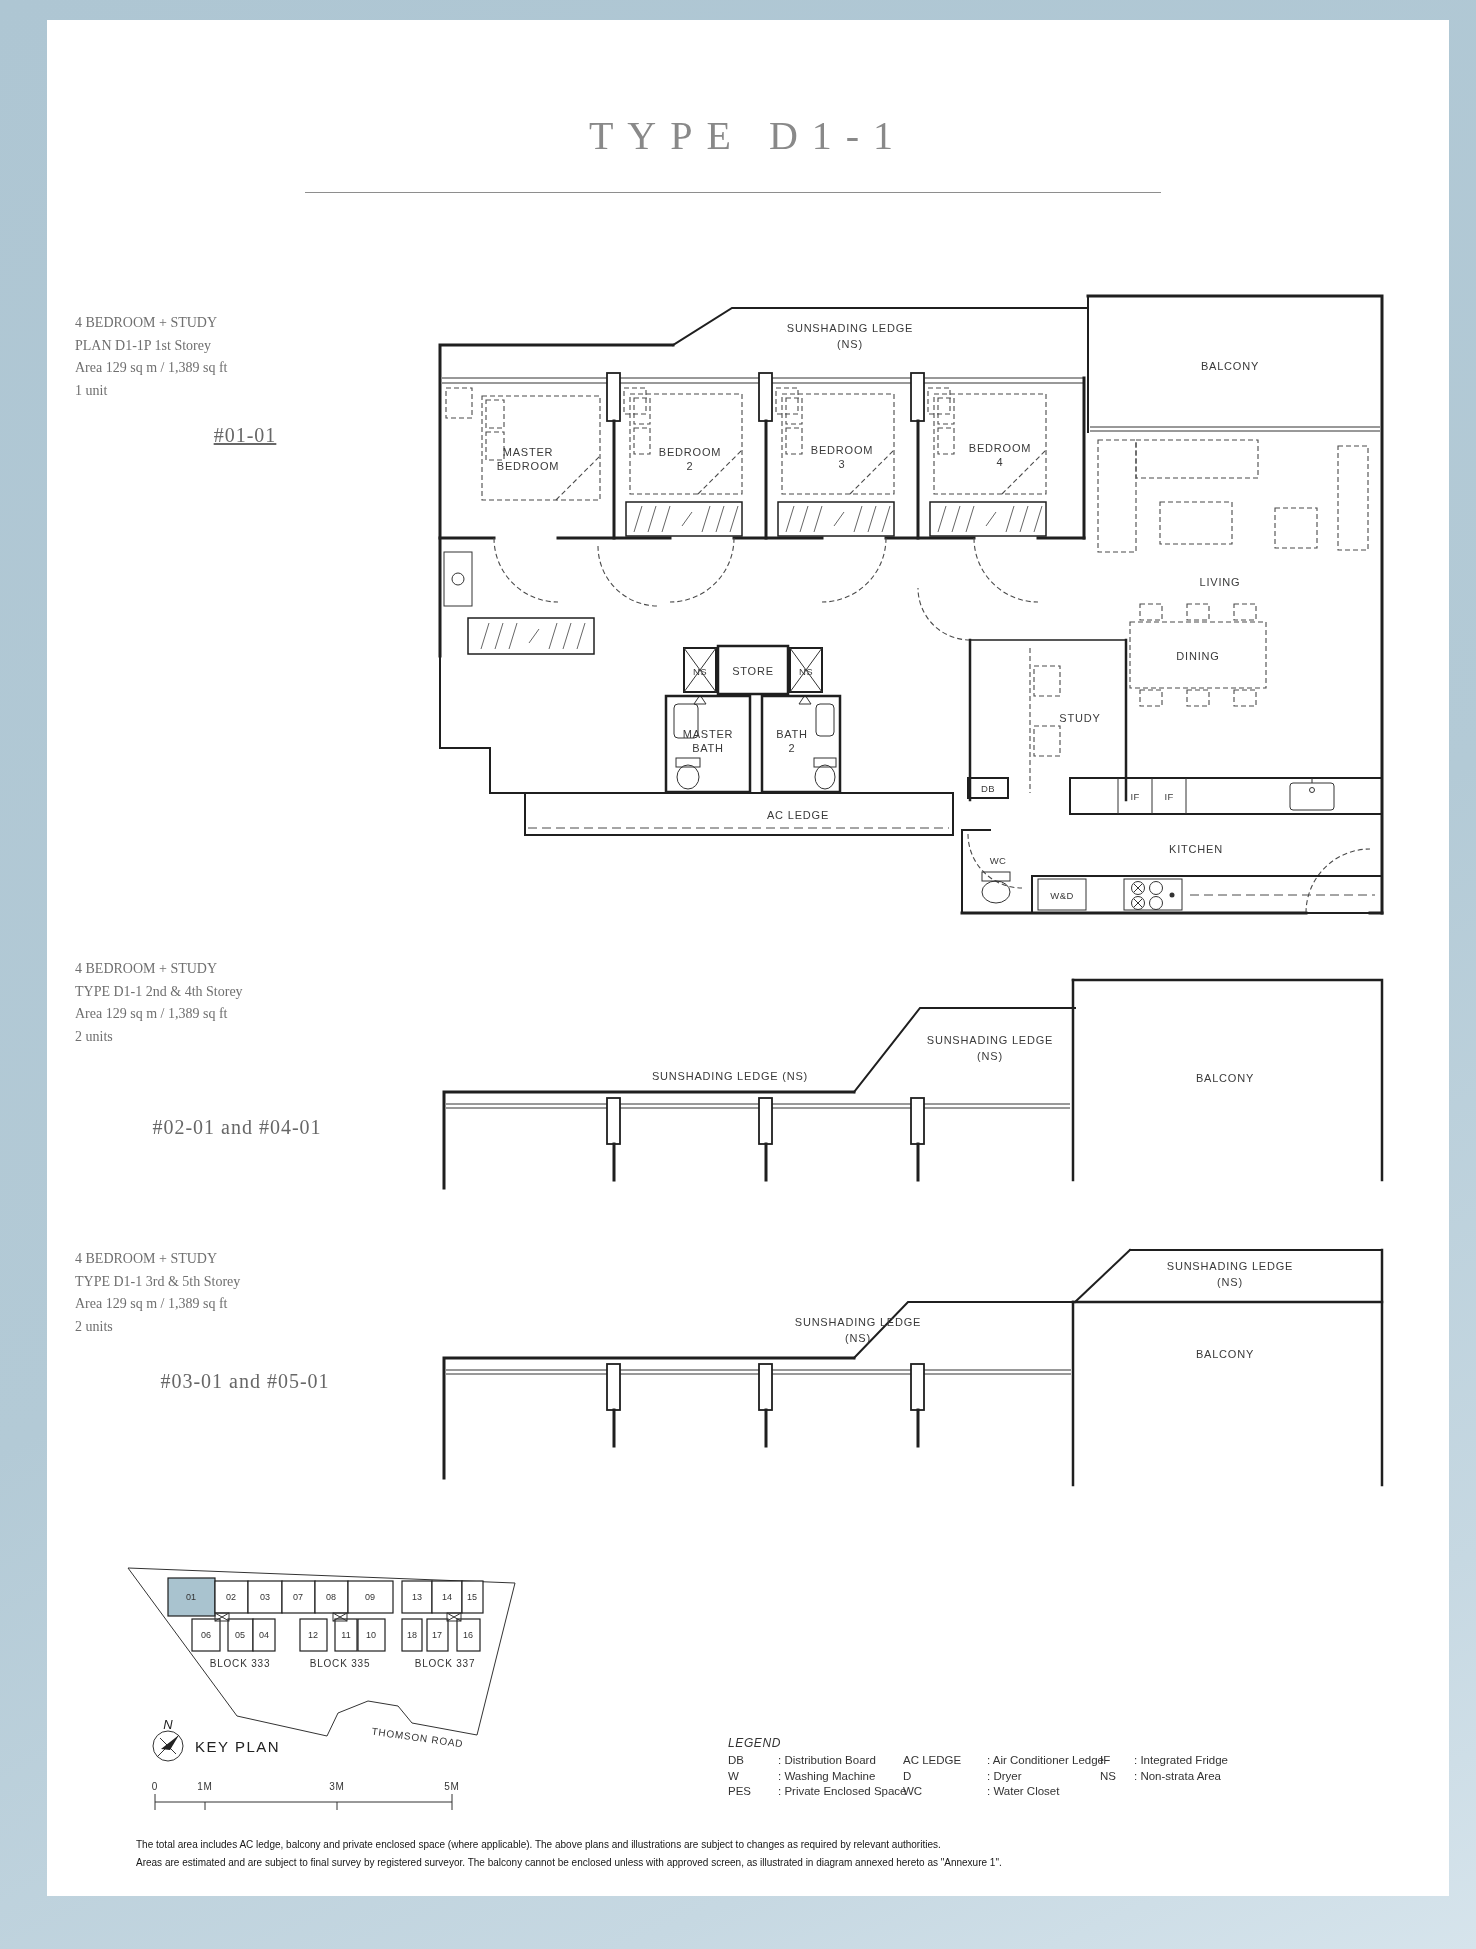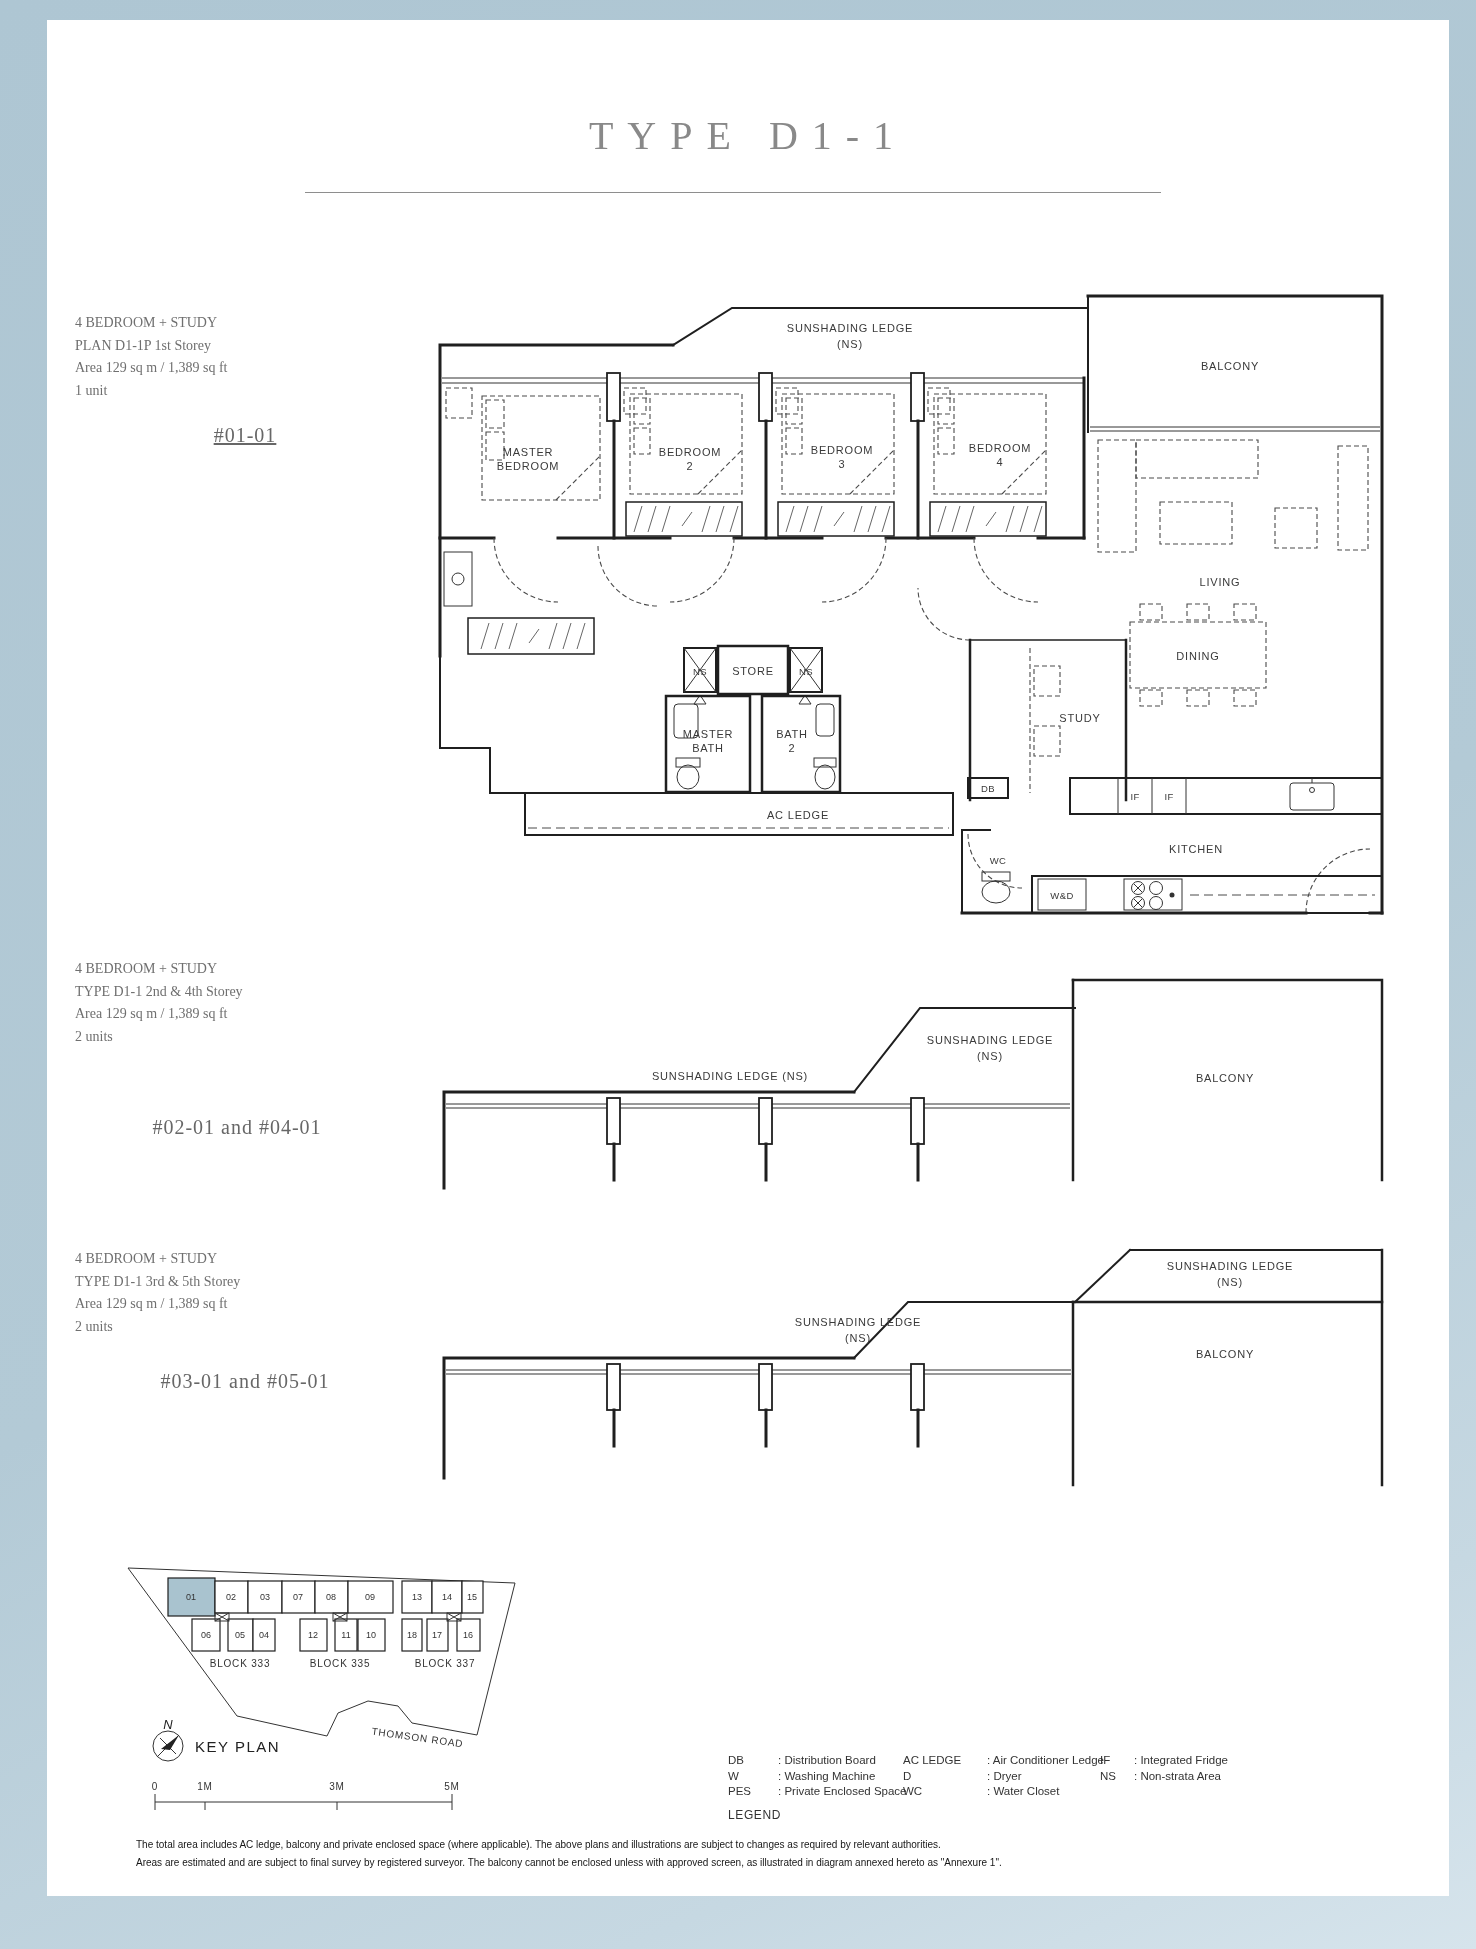--- a/index.html
+++ b/index.html
@@ -388,21 +388,21 @@
 
   <g>
     <path class="thin" d="M50,264 L347,264 M50,256 L50,272 M100,264 L100,272 M232,264 L232,272 M347,256 L347,272"></path>
     <text class="kptxt" x="50" y="252">0</text>
     <text class="kptxt" x="100" y="252">1M</text>
     <text class="kptxt" x="232" y="252">3M</text>
     <text class="kptxt" x="347" y="252">5M</text>
   </g>
 </svg>
 
-<div class="abs legend-title" style="left:728px;top:1808px;">LEGEND</div>
+<div class="abs legend-title" style="left:728px;top:1736px;font-style:italic;">LEGEND</div>
 <div class="lg-col c1" style="left:728px;top:1753px;">
   <div class="lg-row">
     <span class="ab">DB</span>
     <span>: Distribution Board</span>
   </div>
   <div class="lg-row">
     <span class="ab">W</span>
     <span>: Washing Machine</span>
   </div>
   <div class="lg-row">

